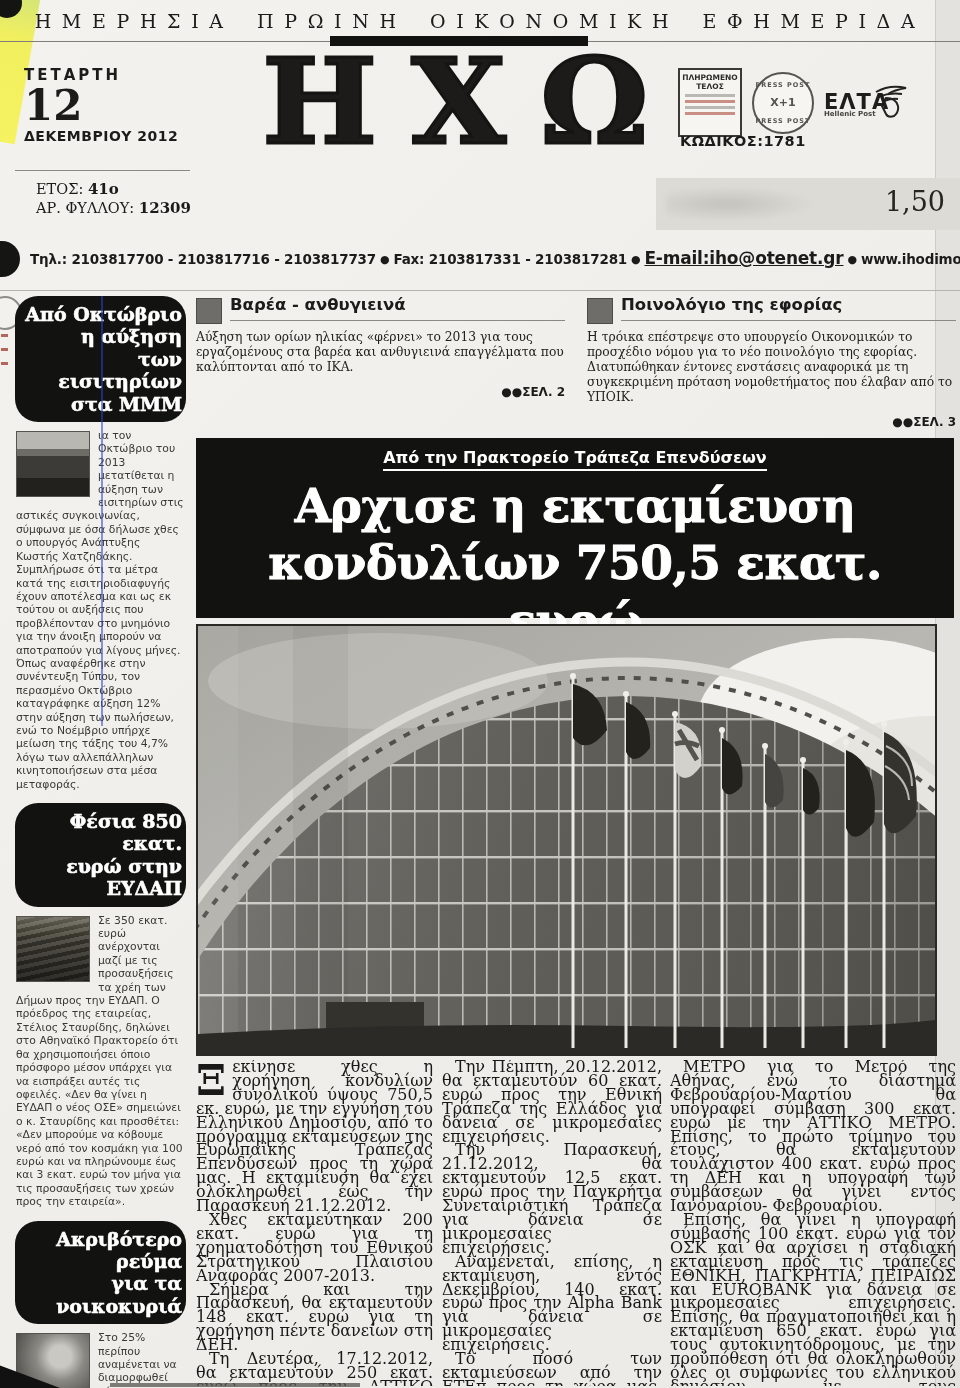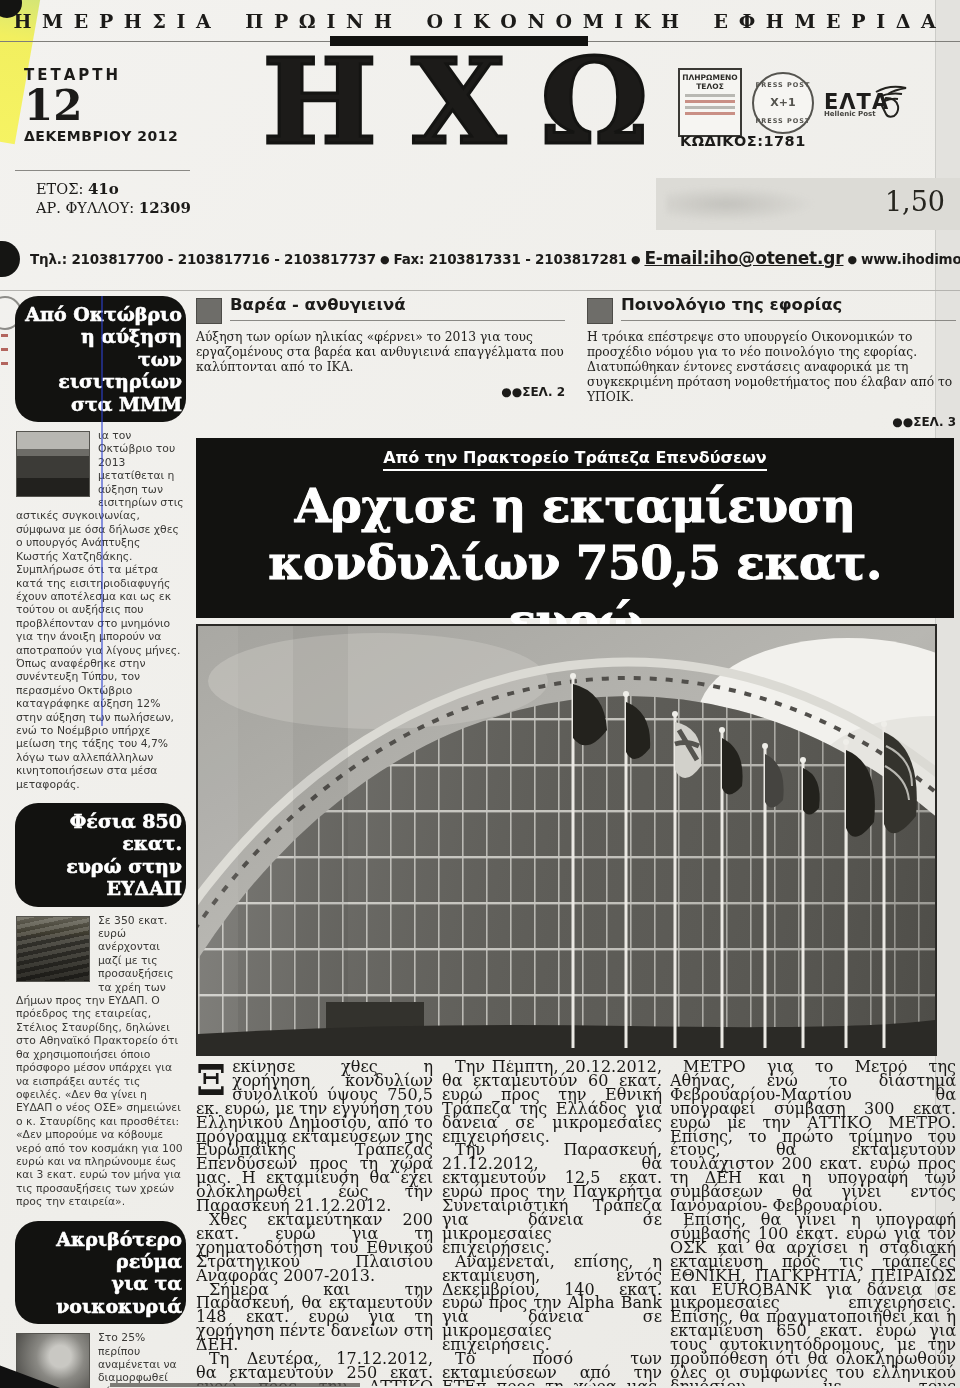--- a/index.html
+++ b/index.html
@@ -12,21 +12,21 @@
   #corner-blob{left:-8px;top:-12px;width:30px;height:30px;border-radius:50%;background:#141412;}
   #left-dot{left:-16px;top:241px;width:36px;height:36px;border-radius:50%;background:#151513;}
   #left-ring{left:-12px;top:296px;width:30px;height:30px;border-radius:50%;border:2px solid #8d8c88;}
   .red-mark{left:1px;width:7px;height:3px;background:#a3423a;opacity:.8;}
   #right-strip{right:0;top:0;width:24px;height:1388px;background:#e3e2de;border-left:1px solid #ccccc8;}
   #bottom-wedge{left:0;top:1356px;width:60px;height:32px;background:#111;clip-path:polygon(0 30%,100% 100%,0 100%);}
   #bottom-bar{left:110px;top:1383px;width:250px;height:4px;background:#55544f;opacity:.75;}
   #blue-scanline{left:101px;top:296px;width:2px;height:430px;background:#2b3fd0;opacity:.55;}
   
   #top-banner{position:absolute;left:0;top:10px;width:100%;text-align:center;
-      font-weight:bold;font-size:19px;letter-spacing:.56em;word-spacing:.35em;white-space:nowrap;}
+      font-weight:normal;font-size:19px;letter-spacing:.56em;word-spacing:.35em;white-space:nowrap;}
   #banner-rule{position:absolute;left:0;top:41px;width:100%;height:1px;background:#7f7e7a;}
   #banner-bar{position:absolute;left:330px;top:36px;width:258px;height:10px;background:#121210;}
   #date-block{position:absolute;left:24px;top:66px;font-family:"DejaVu Sans",sans-serif;}
   #date-day-name{font-weight:bold;font-size:15px;letter-spacing:3px;}
   #date-day{font-family:"DejaVu Serif",serif;font-weight:bold;font-size:42px;line-height:1.05;}
   #date-month{font-weight:bold;font-size:14px;letter-spacing:.5px;}
   #date-rule{position:absolute;left:15px;top:170px;width:175px;height:1px;background:#8a8985;}
   #issue-block{position:absolute;left:36px;top:180px;font-size:14.5px;line-height:1.25;}
   #issue-block b{font-size:15px;}
   #masthead-title{position:absolute;left:262px;top:40px;width:400px;text-align:center;
@@ -300,19 +300,19 @@
       <p>Την Τρίτη, 18.12.12, θα εκταμευτούν 50 εκατ. ευρώ προς τον Οργανισμό Σχολικών Κτιρίων.</p>
       <p>Την Τετάρτη, 19.12.2012, θα εκταμευτούν 30 εκατ. ευρώ προς τη ΔΕΣΦΑ.</p>
     </div>
   <div class="lead-col" id="lead-col-1">
       <p>Την Πέμπτη, 20.12.2012, θα εκταμευτούν 60 εκατ. ευρώ προς την Εθνική Τράπεζα της Ελλάδος για δάνεια σε μικρομεσαίες επιχειρήσεις.</p>
       <p>Την Παρασκευή, 21.12.2012, θα εκταμευτούν 12,5 εκατ. ευρώ προς την Παγκρήτια Συνεταιριστική Τράπεζα για δάνεια σε μικρομεσαίες επιχειρήσεις.</p>
       <p>Αναμένεται, επίσης, η εκταμίευση, εντός Δεκεμβρίου, 140 εκατ. ευρώ προς την Alpha Bank για δάνεια σε μικρομεσαίες επιχειρήσεις.</p>
       <p>Το ποσό των εκταμιεύσεων από την ΕΤΕπ προς τη χώρα μας, εντός του 2012, θα ανέλθει συνολικά σε 908,2 εκατ. ευρώ, συμπεριλαμβανομένου του προγράμματος που αρχίζει σήμερα. Υπενθυμίζεται ότι, ήδη εντός του έτους, δόθηκαν 17,7 εκατ. ευρώ σε παραχωρησιούχο για τον αυτοκινητόδρομο Κόρινθος-Τσακώνα-Καλαμάτα.</p>
     </div>
   <div class="lead-col" id="lead-col-2">
-      <p>ΜΕΤΡΟ για το Μετρό της Αθήνας, ενώ το διάστημα Φεβρουαρίου-Μαρτίου θα υπογραφεί σύμβαση 300 εκατ. ευρώ με την ΑΤΤΙΚΟ ΜΕΤΡΟ. Επίσης, το πρώτο τρίμηνο του έτους, θα εκταμευτούν τουλάχιστον 200 εκατ. ευρώ προς τη ΔΕΗ και η υπογραφή των συμβάσεων θα γίνει εντός Ιανουαρίου- Φεβρουαρίου.</p>
+      <p>ΜΕΤΡΟ για το Μετρό της Αθήνας, ενώ το διάστημα Φεβρουαρίου-Μαρτίου θα υπογραφεί σύμβαση 300 εκατ. ευρώ με την ΑΤΤΙΚΟ ΜΕΤΡΟ. Επίσης, το πρώτο τρίμηνο του έτους, θα εκταμευτούν τουλάχιστον 400 εκατ. ευρώ προς τη ΔΕΗ και η υπογραφή των συμβάσεων θα γίνει εντός Ιανουαρίου- Φεβρουαρίου.</p>
       <p>Επίσης, θα γίνει η υπογραφή σύμβασης 100 εκατ. ευρώ για τον ΟΣΚ και θα αρχίσει η σταδιακή εκταμίευση προς τις τράπεζες ΕΘΝΙΚΗ, ΠΑΓΚΡΗΤΙΑ, ΠΕΙΡΑΙΩΣ και EUROBANK για δάνεια σε μικρομεσαίες επιχειρήσεις. Επίσης, θα πραγματοποιηθεί και η εκταμίευση 650 εκατ. ευρώ για τους αυτοκινητόδρομους, με την προϋπόθεση ότι θα ολοκληρωθούν όλες οι συμφωνίες του ελληνικού δημοσίου με τους παραχωρησιούχους και επιπλέον θα γίνει και η εκταμίευση 42,2 εκατ. ευρώ σε παραχωρησιούχο για τον αυτοκινητόδρομο Κόρινθος-Τσακώνα-Καλαμάτα</p>
     </div>
 
   <div class="artifact" id="bottom-wedge"></div>
   <div class="artifact" id="bottom-bar"></div>
 </div>
 
 </body></html>

